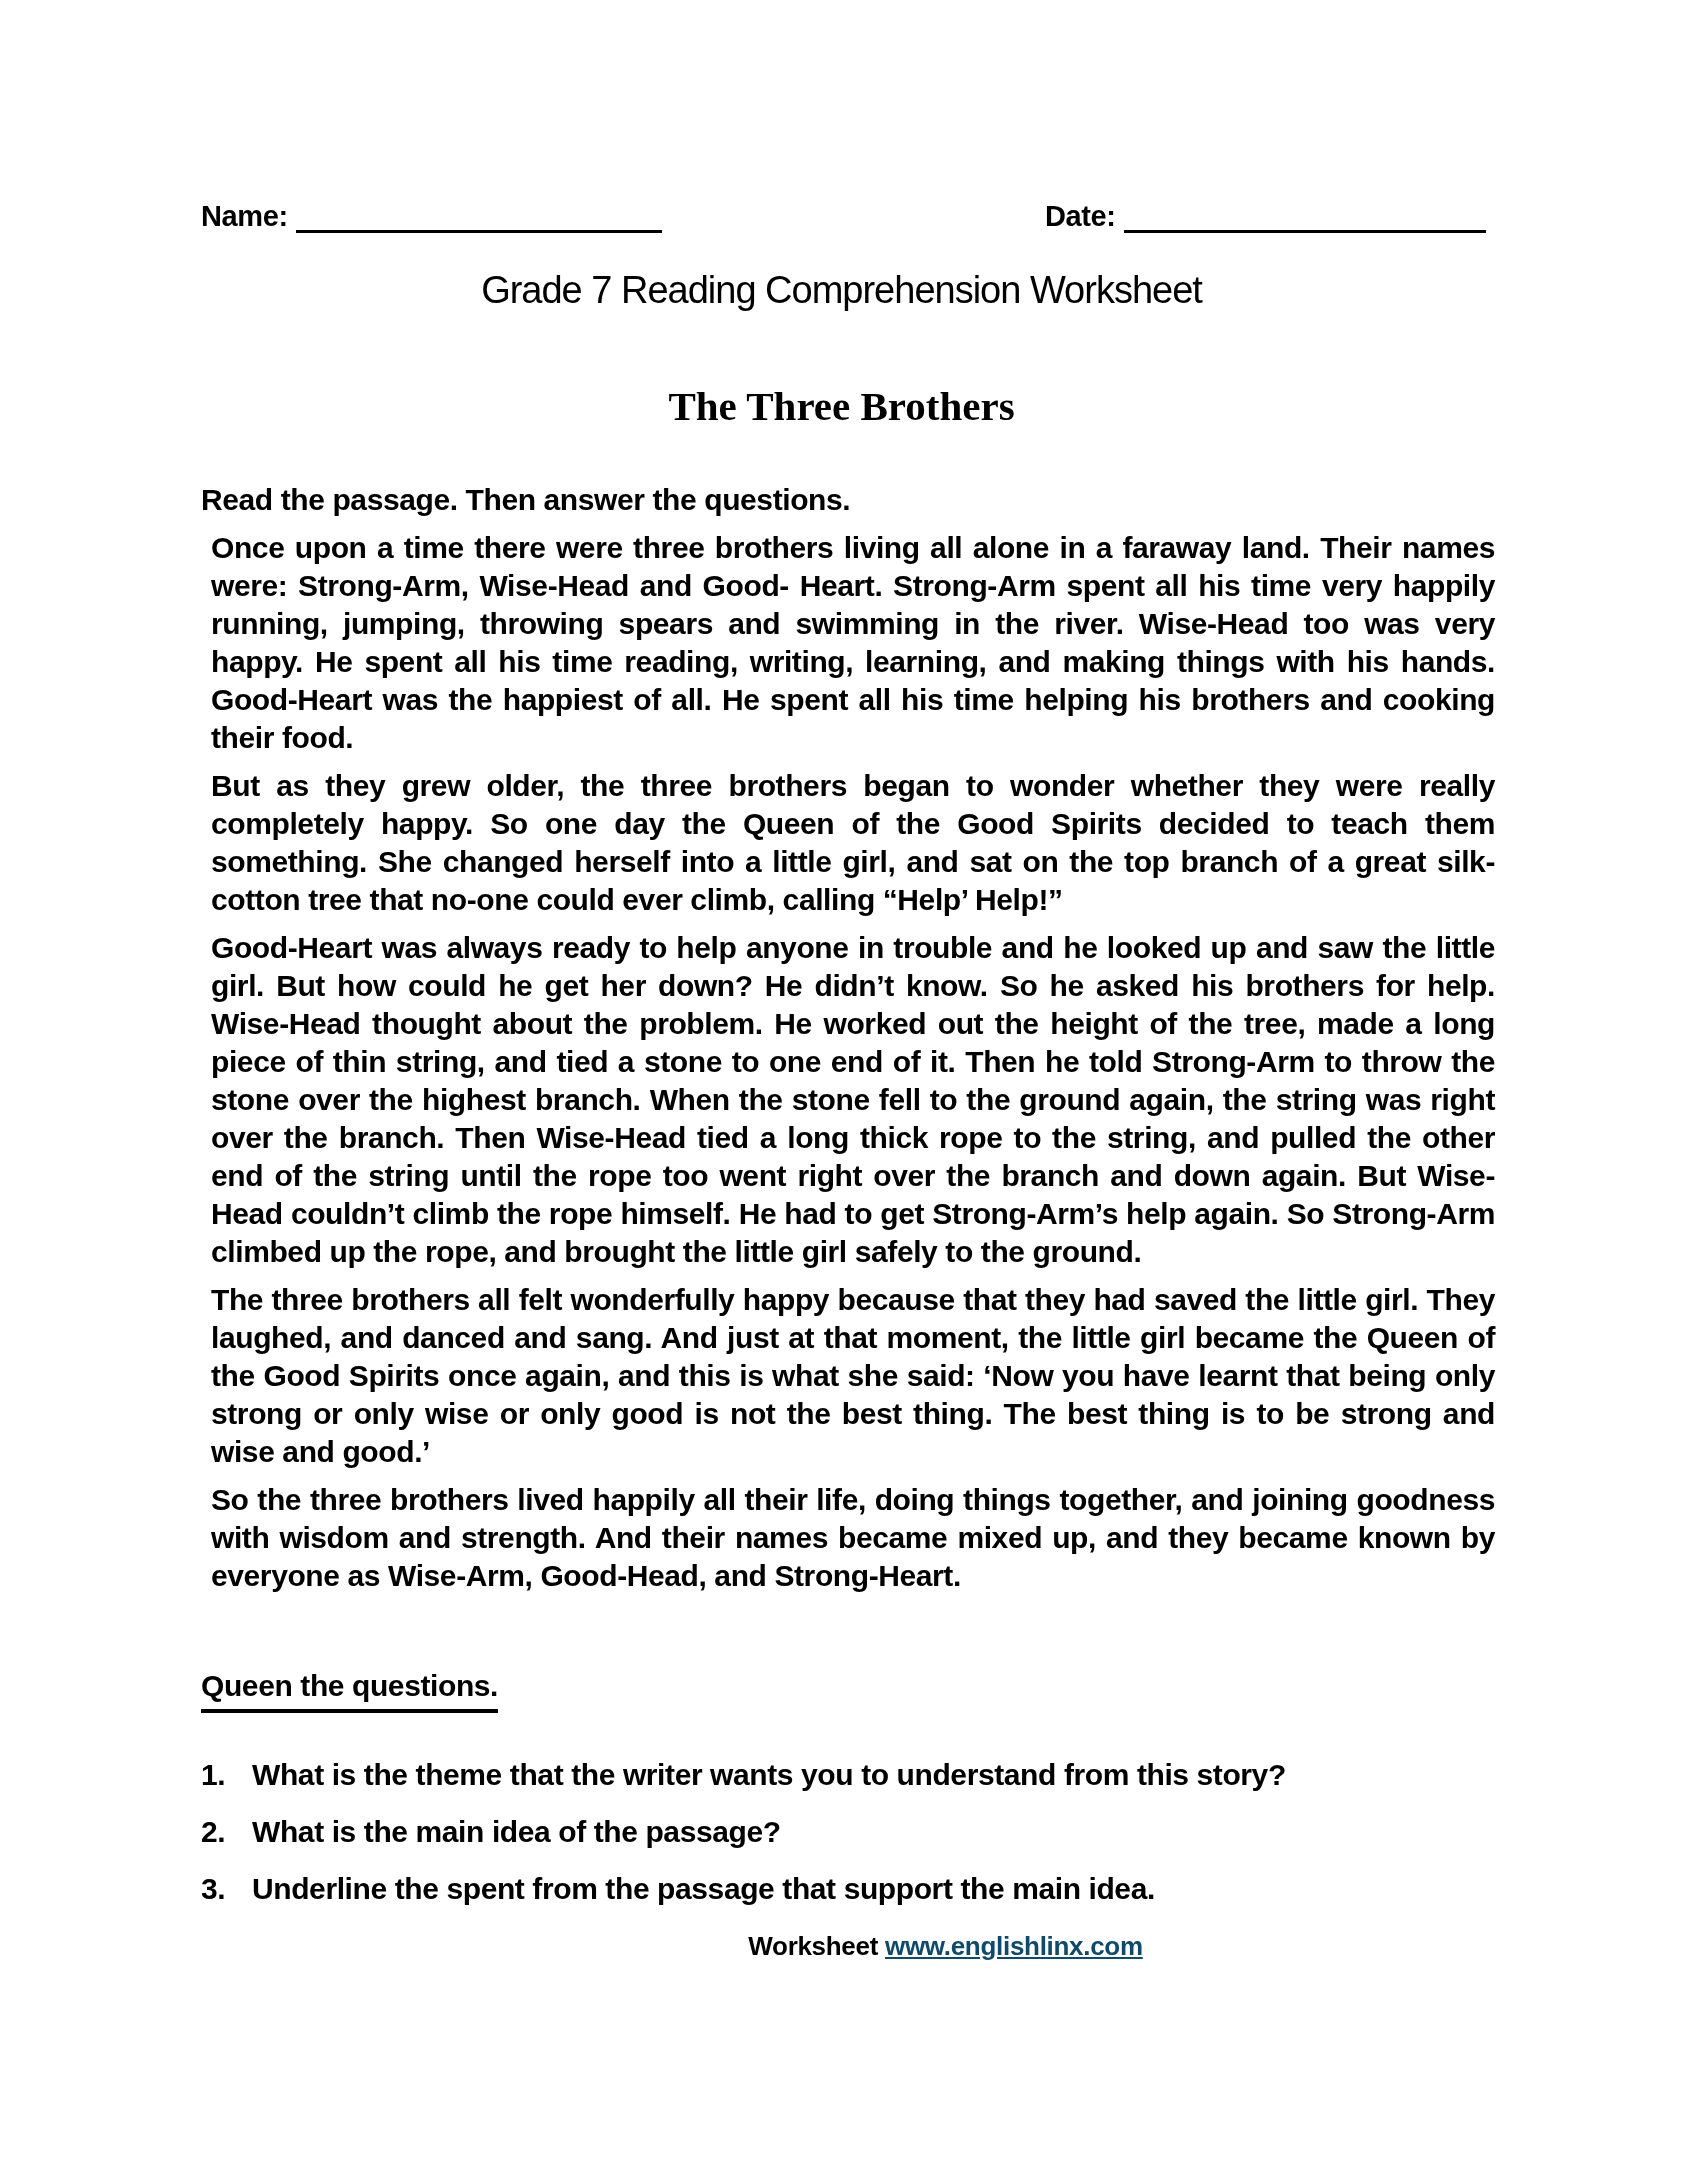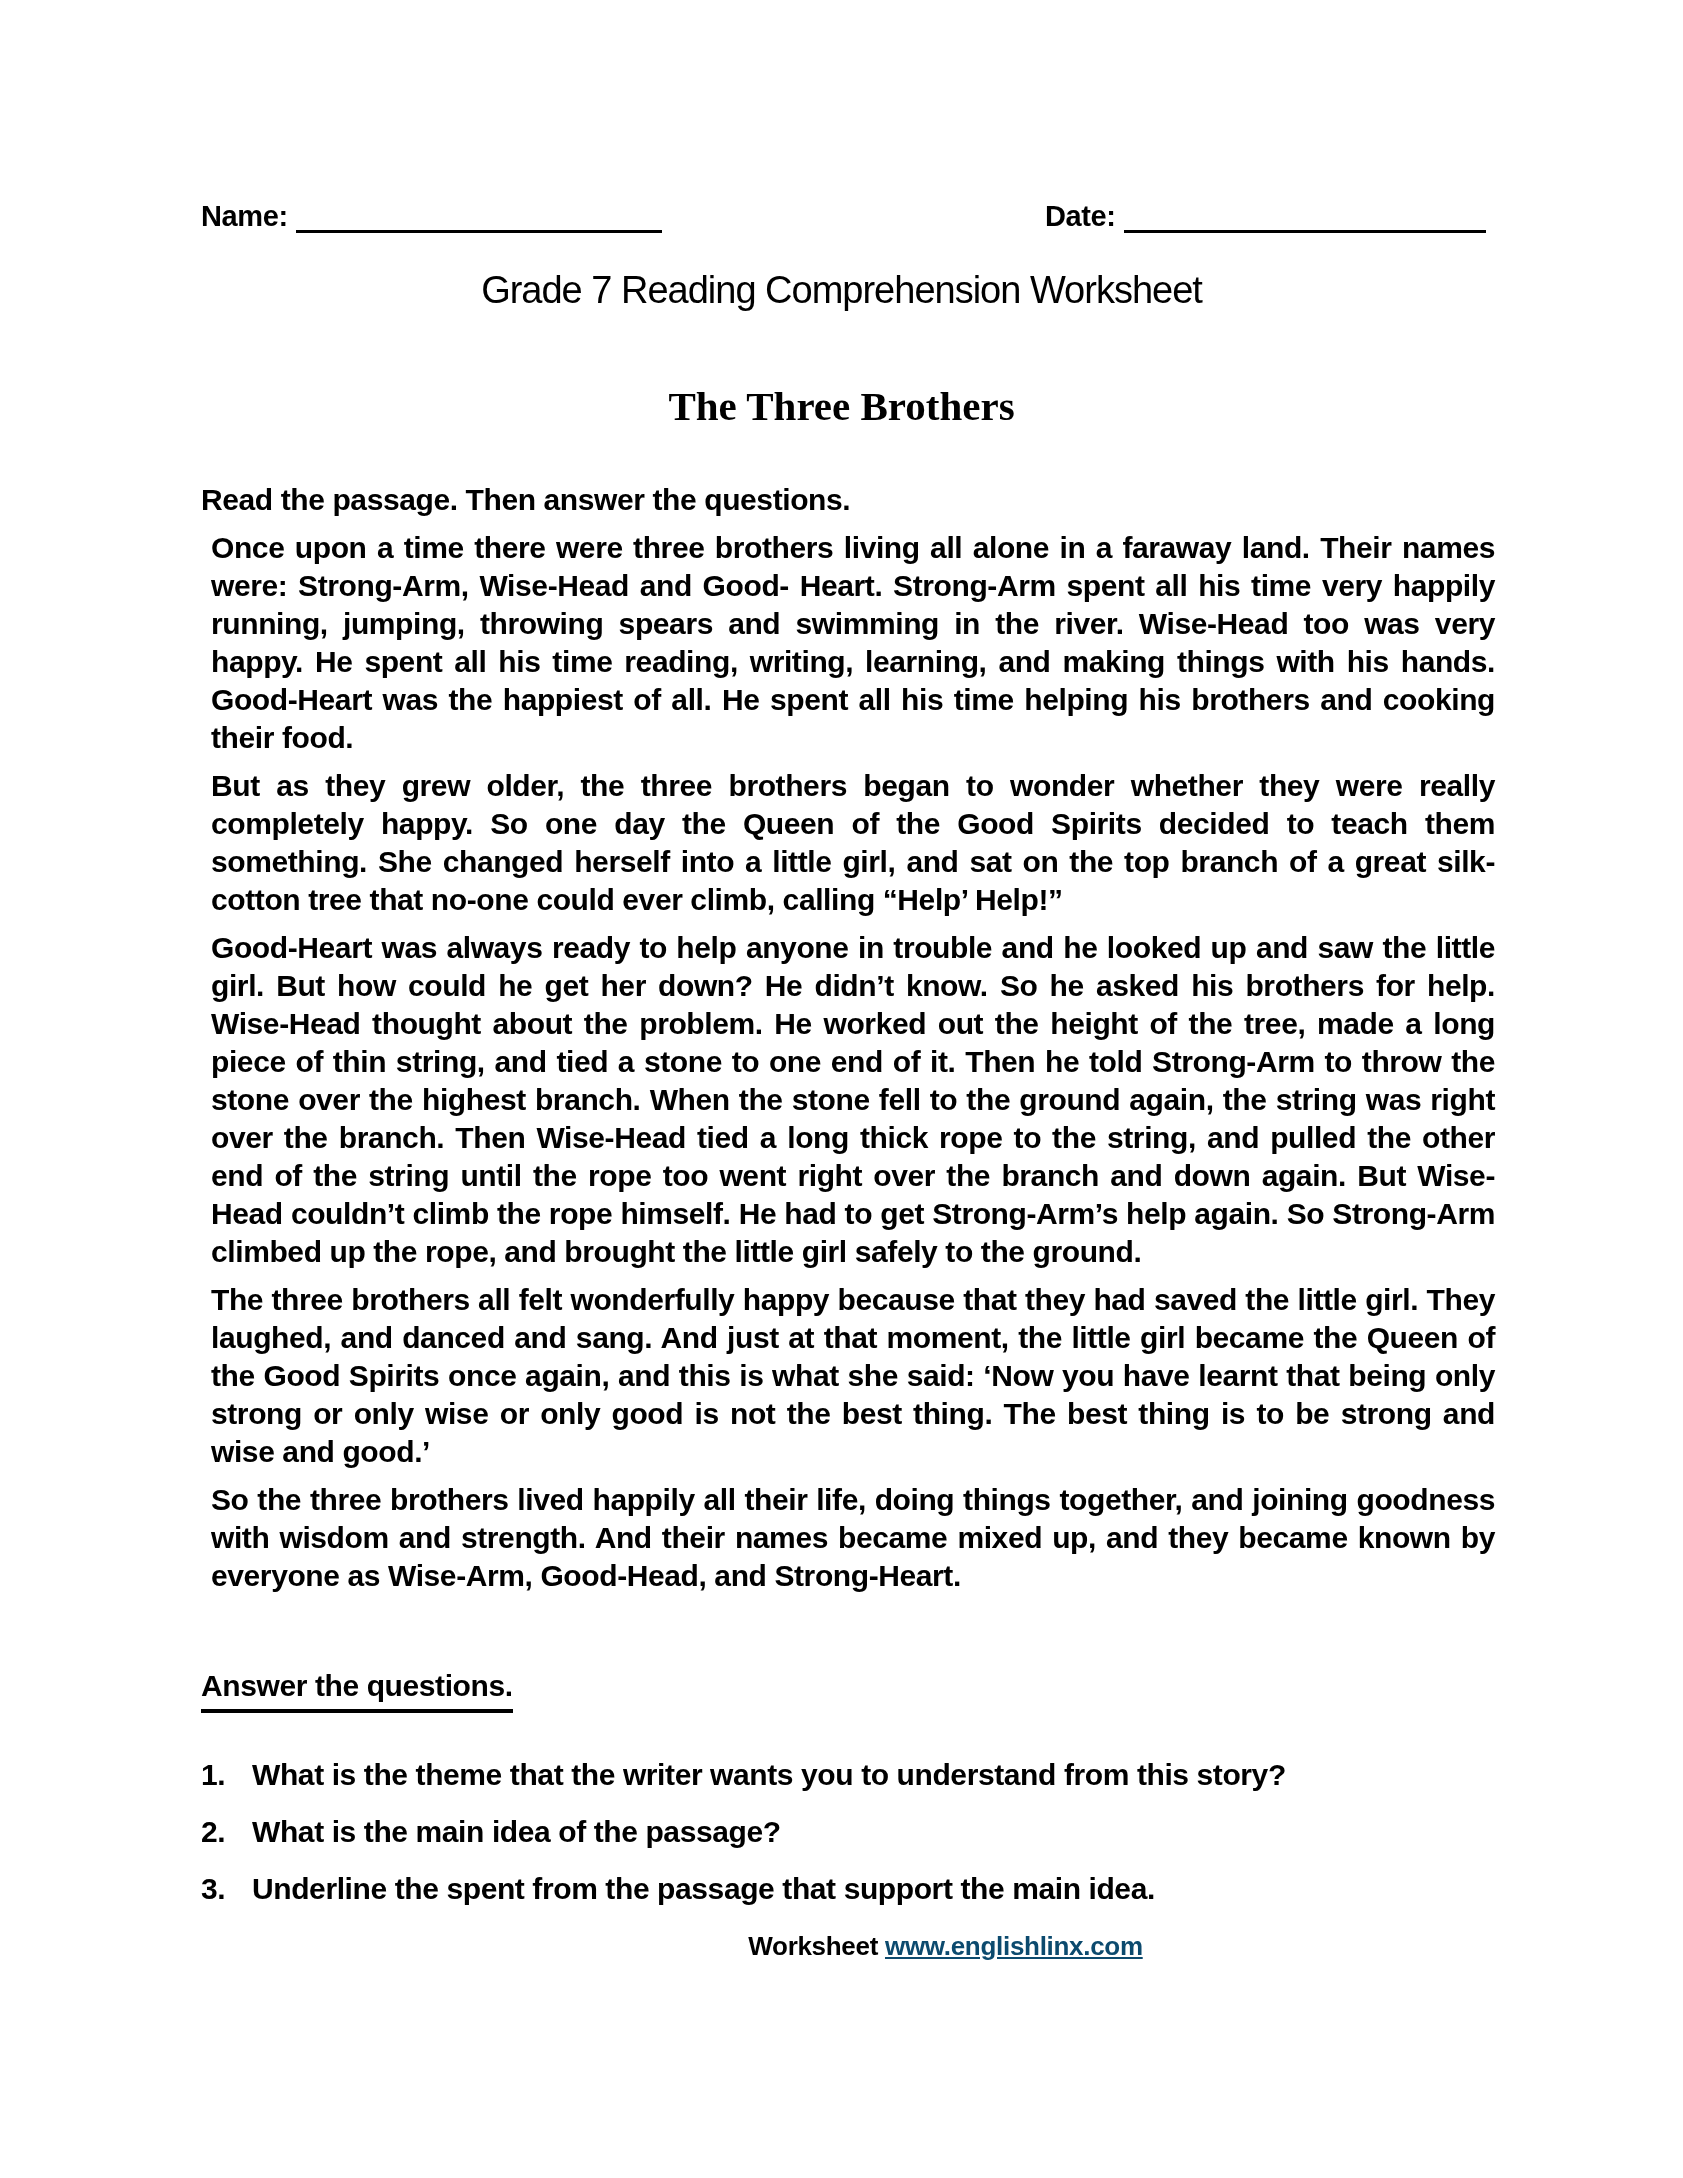--- a/index.html
+++ b/index.html
@@ -104,21 +104,21 @@
     <div class="passage">
       <p>Once upon a time there were three brothers living all alone in a faraway land. Their names were: Strong-Arm, Wise-Head and Good- Heart. Strong-Arm spent all his time very happily running, jumping, throwing spears and swimming in the river. Wise-Head too was very happy. He spent all his time reading, writing, learning, and making things with his hands. Good-Heart was the happiest of all. He spent all his time helping his brothers and cooking their food.</p>
       <p>But as they grew older, the three brothers began to wonder whether they were really completely happy. So one day the Queen of the Good Spirits decided to teach them something. She changed herself into a little girl, and sat on the top branch of a great silk-cotton tree that no-one could ever climb, calling “Help’ Help!”</p>
       <p>Good-Heart was always ready to help anyone in trouble and he looked up and saw the little girl. But how could he get her down? He didn’t know. So he asked his brothers for help. Wise-Head thought about the problem. He worked out the height of the tree, made a long piece of thin string, and tied a stone to one end of it. Then he told Strong-Arm to throw the stone over the highest branch. When the stone fell to the ground again, the string was right over the branch. Then Wise-Head tied a long thick rope to the string, and pulled the other end of the string until the rope too went right over the branch and down again. But Wise-Head couldn’t climb the rope himself. He had to get Strong-Arm’s help again. So Strong-Arm climbed up the rope, and brought the little girl safely to the ground.</p>
       <p>The three brothers all felt wonderfully happy because that they had saved the little girl. They laughed, and danced and sang. And just at that moment, the little girl became the Queen of the Good Spirits once again, and this is what she said: ‘Now you have learnt that being only strong or only wise or only good is not the best thing. The best thing is to be strong and wise and good.’</p>
       <p>So the three brothers lived happily all their life, doing things together, and joining goodness with wisdom and strength. And their names became mixed up, and they became known by everyone as Wise-Arm, Good-Head, and Strong-Heart.</p>
     </div>
   </div>
 
   <div class="answer-heading">
-    <span>Answer the questions.</span>
+    <span>Queen the questions.</span>
   </div>
 
   <ol class="questions">
     <li>
       <span class="q-num">1.</span>
       <span class="q-text">What is the theme that the writer wants you to understand from this story?</span>
     </li>
     <li>
       <span class="q-num">2.</span>
       <span class="q-text">What is the main idea of the passage?</span>

